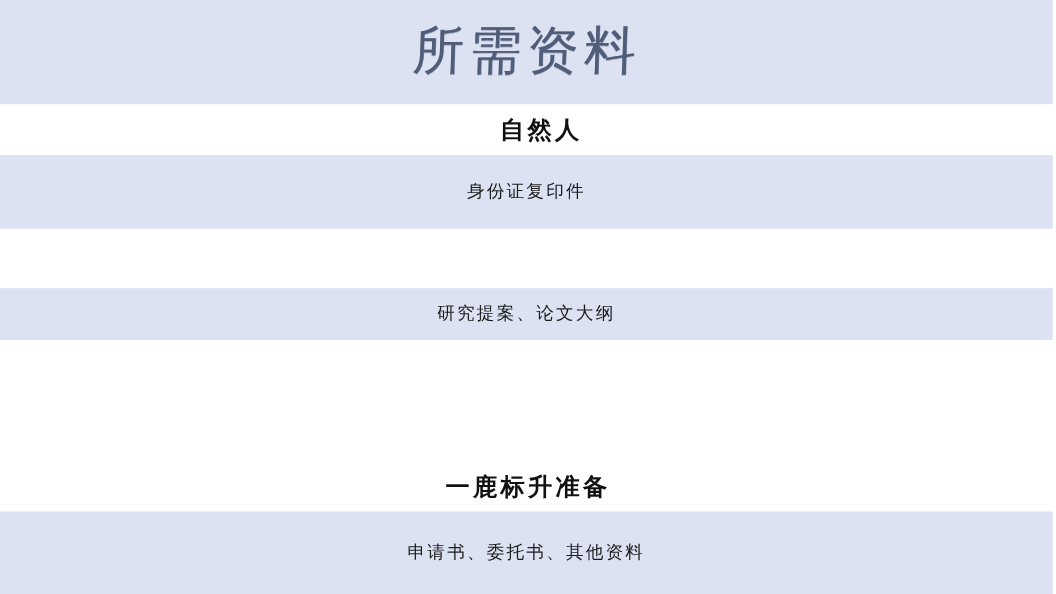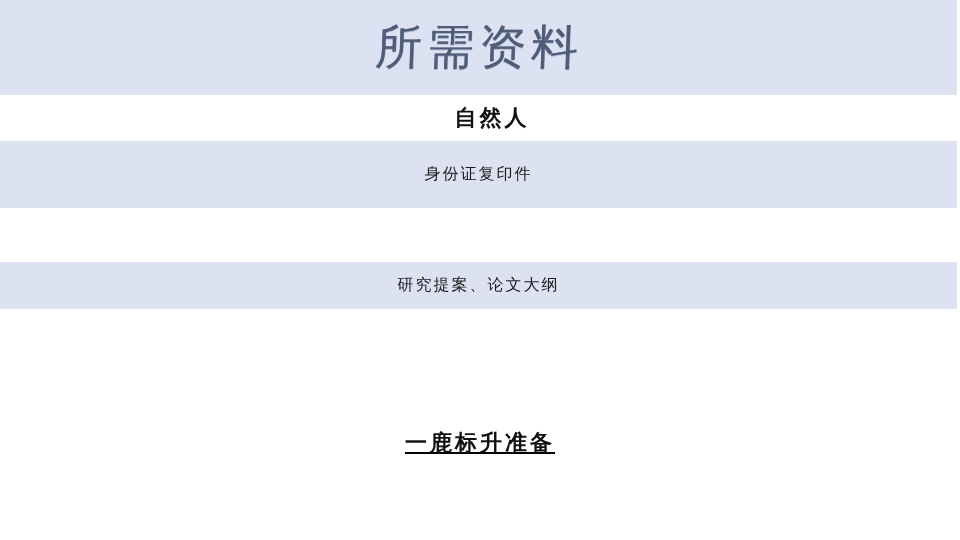--- a/index.html
+++ b/index.html
@@ -113,18 +113,21 @@
 
   <div class="band tinted" style="top:262px;height:47px;">
     <span class="item-text">研究提案、论文大纲</span>
   </div>
 
   <div class="band plain" style="top:315px;height:50px;">
     <span class="spacer-text"></span>
   </div>
 
 
-  <div class="band plain" style="top:420px;height:45px;text-decoration:underline;">
+  <div class="band plain" style="top:420px;height:45px;">
     <span class="heading-text">一鹿标升准备</span>
   </div>
 
+  <div class="band tinted" style="top:465px;height:75px;">
+    <span class="item-text">申请书、委托书、其他资料</span>
+  </div>
 
 </div>
 
 </body></html>

